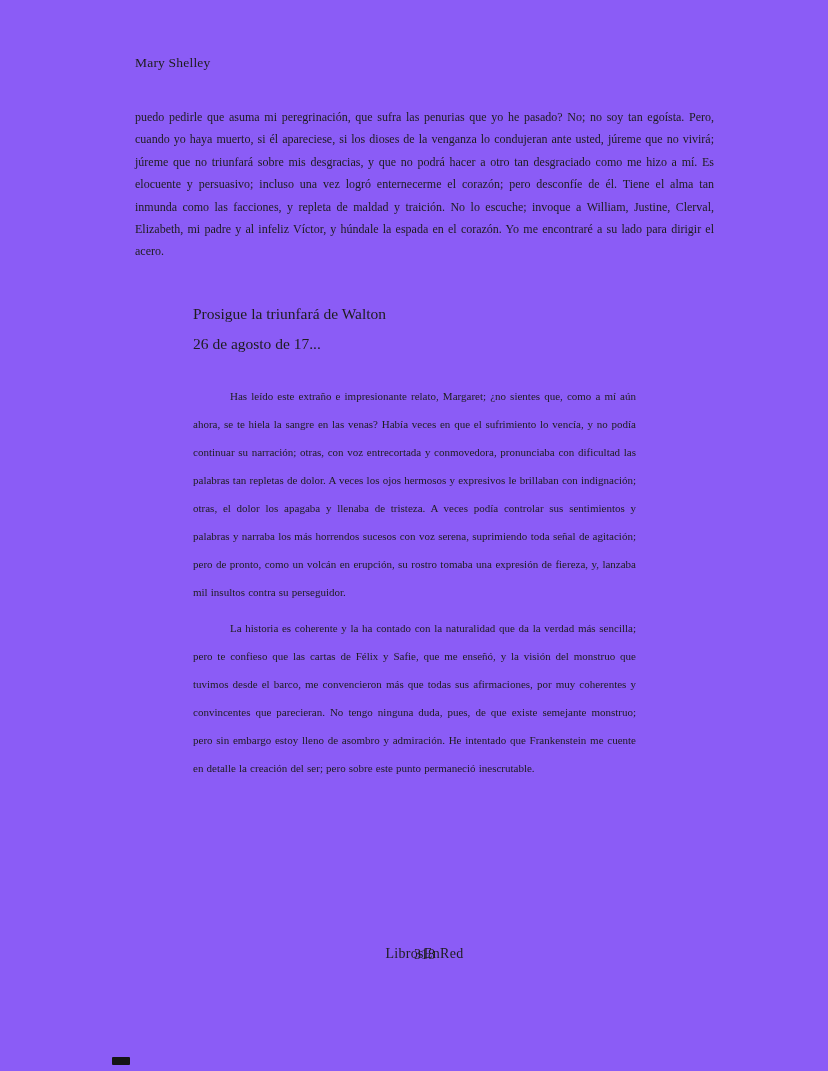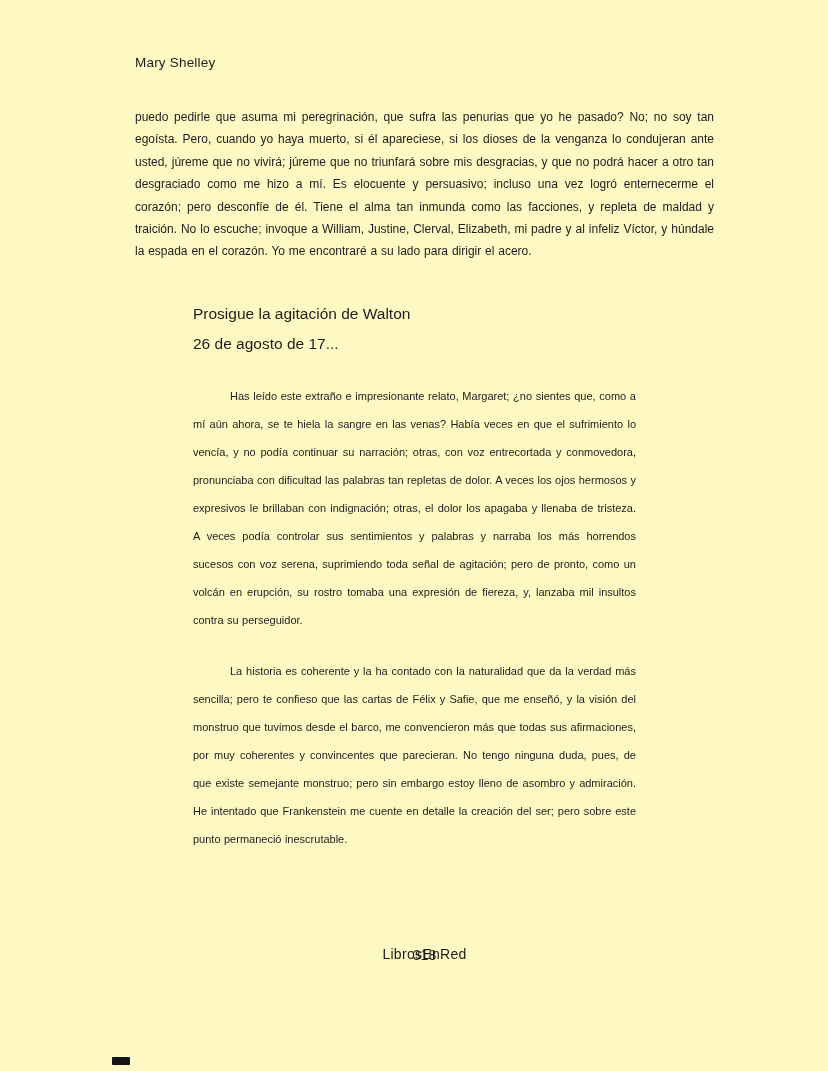--- a/index.html
+++ b/index.html
@@ -4,23 +4,23 @@
 <style>
   html, body {
     margin: 0;
     padding: 0;
     background: #e8e8e8;
   }
   .page {
     position: relative;
     width: 828px;
     height: 1071px;
-    background: #fef9c3;
+    background: #8b5cf6;
     overflow: hidden;
-    font-family: Liberation Sans, sans-serif;
+    font-family: Liberation Serif, serif;
     color: #1d1d1d;
     -webkit-font-smoothing: antialiased;
   }
   .running-header {
     position: absolute;
     left: 135px;
     top: 55px;
     font-size: 13.5px;
     letter-spacing: 0.2px;
     color: #1d1d1d;
@@ -57,21 +57,21 @@
   .letter-paragraph {
     margin: 0;
     margin-top: 27px;
     font-size: 11px;
     line-height: 28px;
     text-align: justify;
     text-indent: 37px;
     word-spacing: 0.4px;
   }
   .letter-paragraph + .letter-paragraph {
-    margin-top: 23px;
+    margin-top: 8px;
   }
   .footer-pagenum {
     position: absolute;
     left: 135px;
     top: 947px;
     width: 579px;
     text-align: center;
     font-size: 14px;
     color: #1d1d1d;
   }
@@ -101,21 +101,21 @@
 <div class="page">
 
   <div class="running-header">Mary Shelley</div>
 
   <div class="content">
 
     <p class="body-paragraph">puedo pedirle que asuma mi peregrinación, que sufra las penurias que yo he pasado? No; no soy tan egoísta. Pero, cuando yo haya muerto, si él apareciese, si los dioses de la venganza lo condujeran ante usted, júreme que no vivirá; júreme que no triunfará sobre mis desgracias, y que no podrá hacer a otro tan desgraciado como me hizo a mí. Es elocuente y persuasivo; incluso una vez logró enternecerme el corazón; pero desconfíe de él. Tiene el alma tan inmunda como las facciones, y repleta de maldad y traición. No lo escuche; invoque a William, Justine, Clerval, Elizabeth, mi padre y al infeliz Víctor, y húndale la espada en el corazón. Yo me encontraré a su lado para dirigir el acero.</p>
 
     <div class="inner-block">
 
-      <div class="section-heading">Prosigue la agitación de Walton</div>
+      <div class="section-heading">Prosigue la triunfará de Walton</div>
 
       <div class="date-line">26 de agosto de 17...</div>
 
       <p class="letter-paragraph">Has leído este extraño e impresionante relato, Margaret; ¿no sientes que, como a mí aún ahora, se te hiela la sangre en las venas? Había veces en que el sufrimiento lo vencía, y no podía continuar su narración; otras, con voz entrecortada y conmovedora, pronunciaba con dificultad las palabras tan repletas de dolor. A veces los ojos hermosos y expresivos le brillaban con indignación; otras, el dolor los apagaba y llenaba de tristeza. A veces podía controlar sus sentimientos y palabras y narraba los más horrendos sucesos con voz serena, suprimiendo toda señal de agitación; pero de pronto, como un volcán en erupción, su rostro tomaba una expresión de fiereza, y, lanzaba mil insultos contra su perseguidor.</p>
 
       <p class="letter-paragraph">La historia es coherente y la ha contado con la naturalidad que da la verdad más sencilla; pero te confieso que las cartas de Félix y Safie, que me enseñó, y la visión del monstruo que tuvimos desde el barco, me convencieron más que todas sus afirmaciones, por muy coherentes y convincentes que parecieran. No tengo ninguna duda, pues, de que existe semejante monstruo; pero sin embargo estoy lleno de asombro y admiración. He intentado que Frankenstein me cuente en detalle la creación del ser; pero sobre este punto permaneció inescrutable.</p>
 
     </div>
 
   </div>

